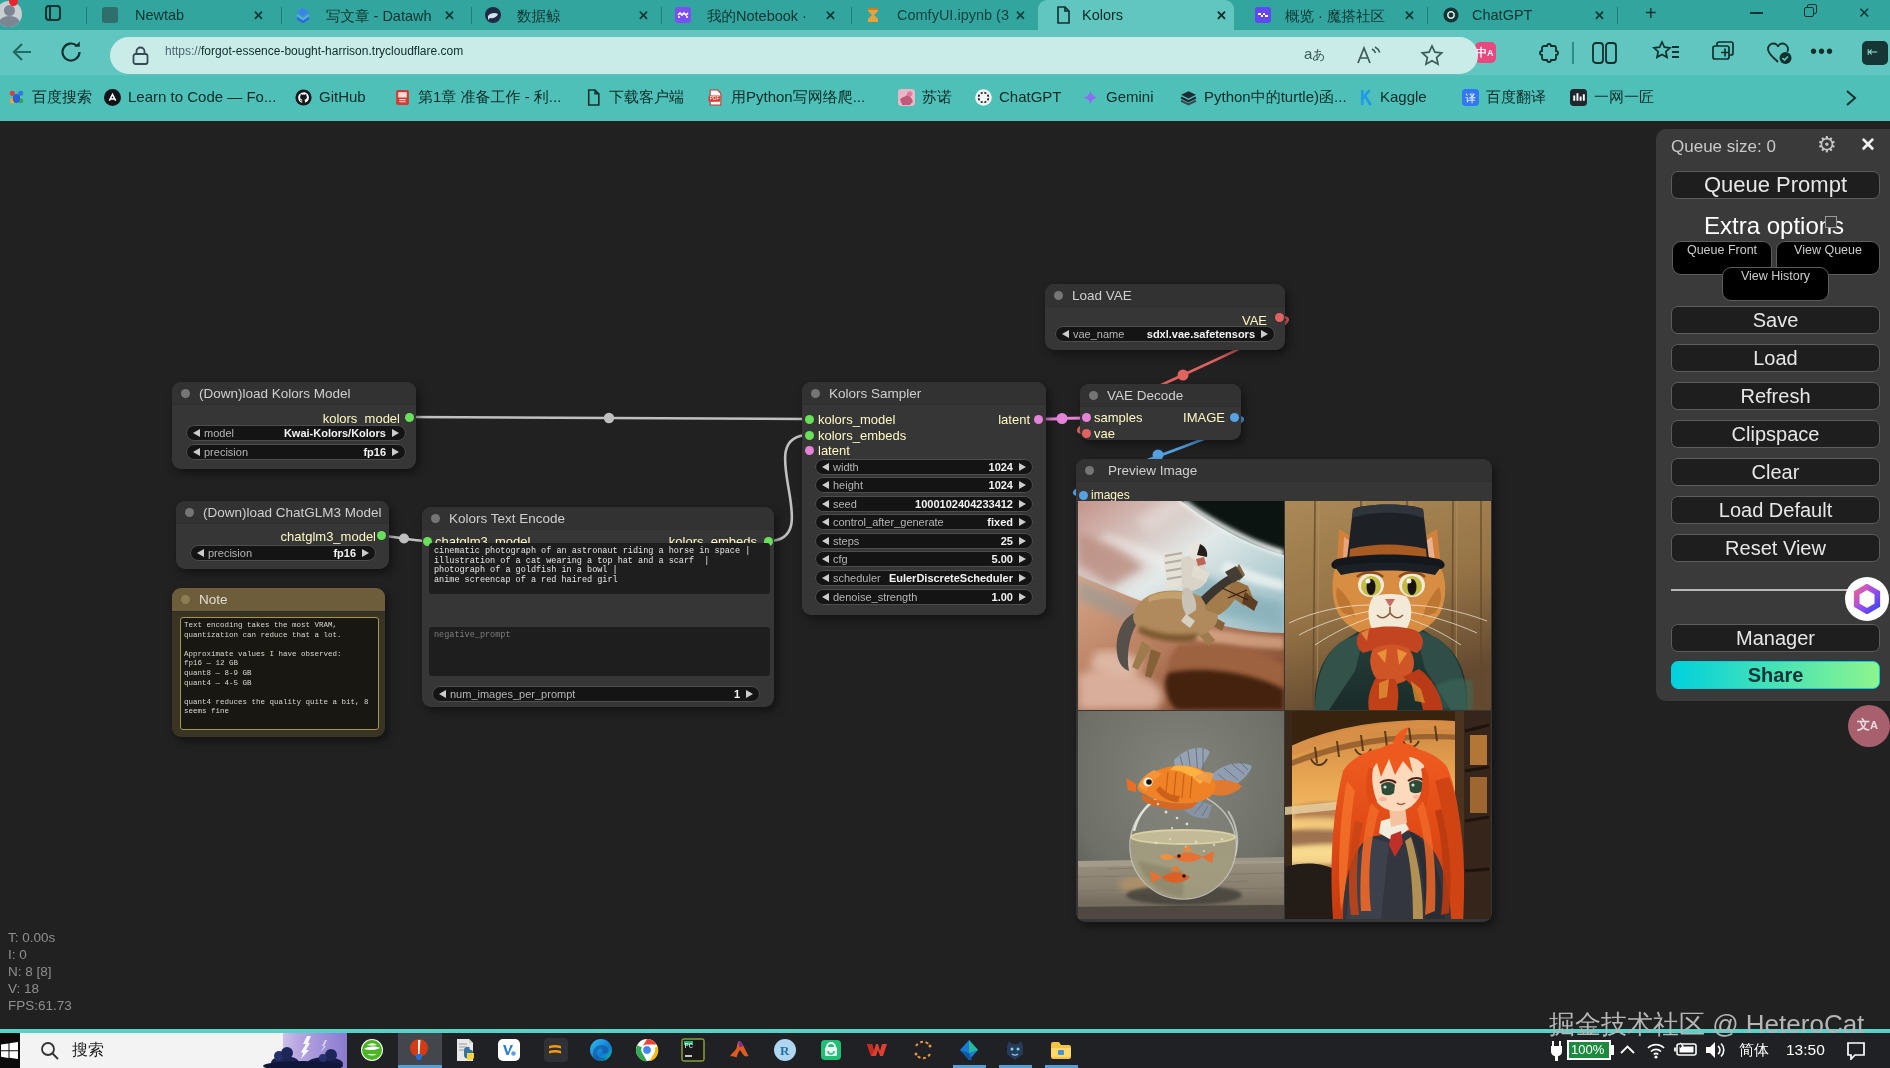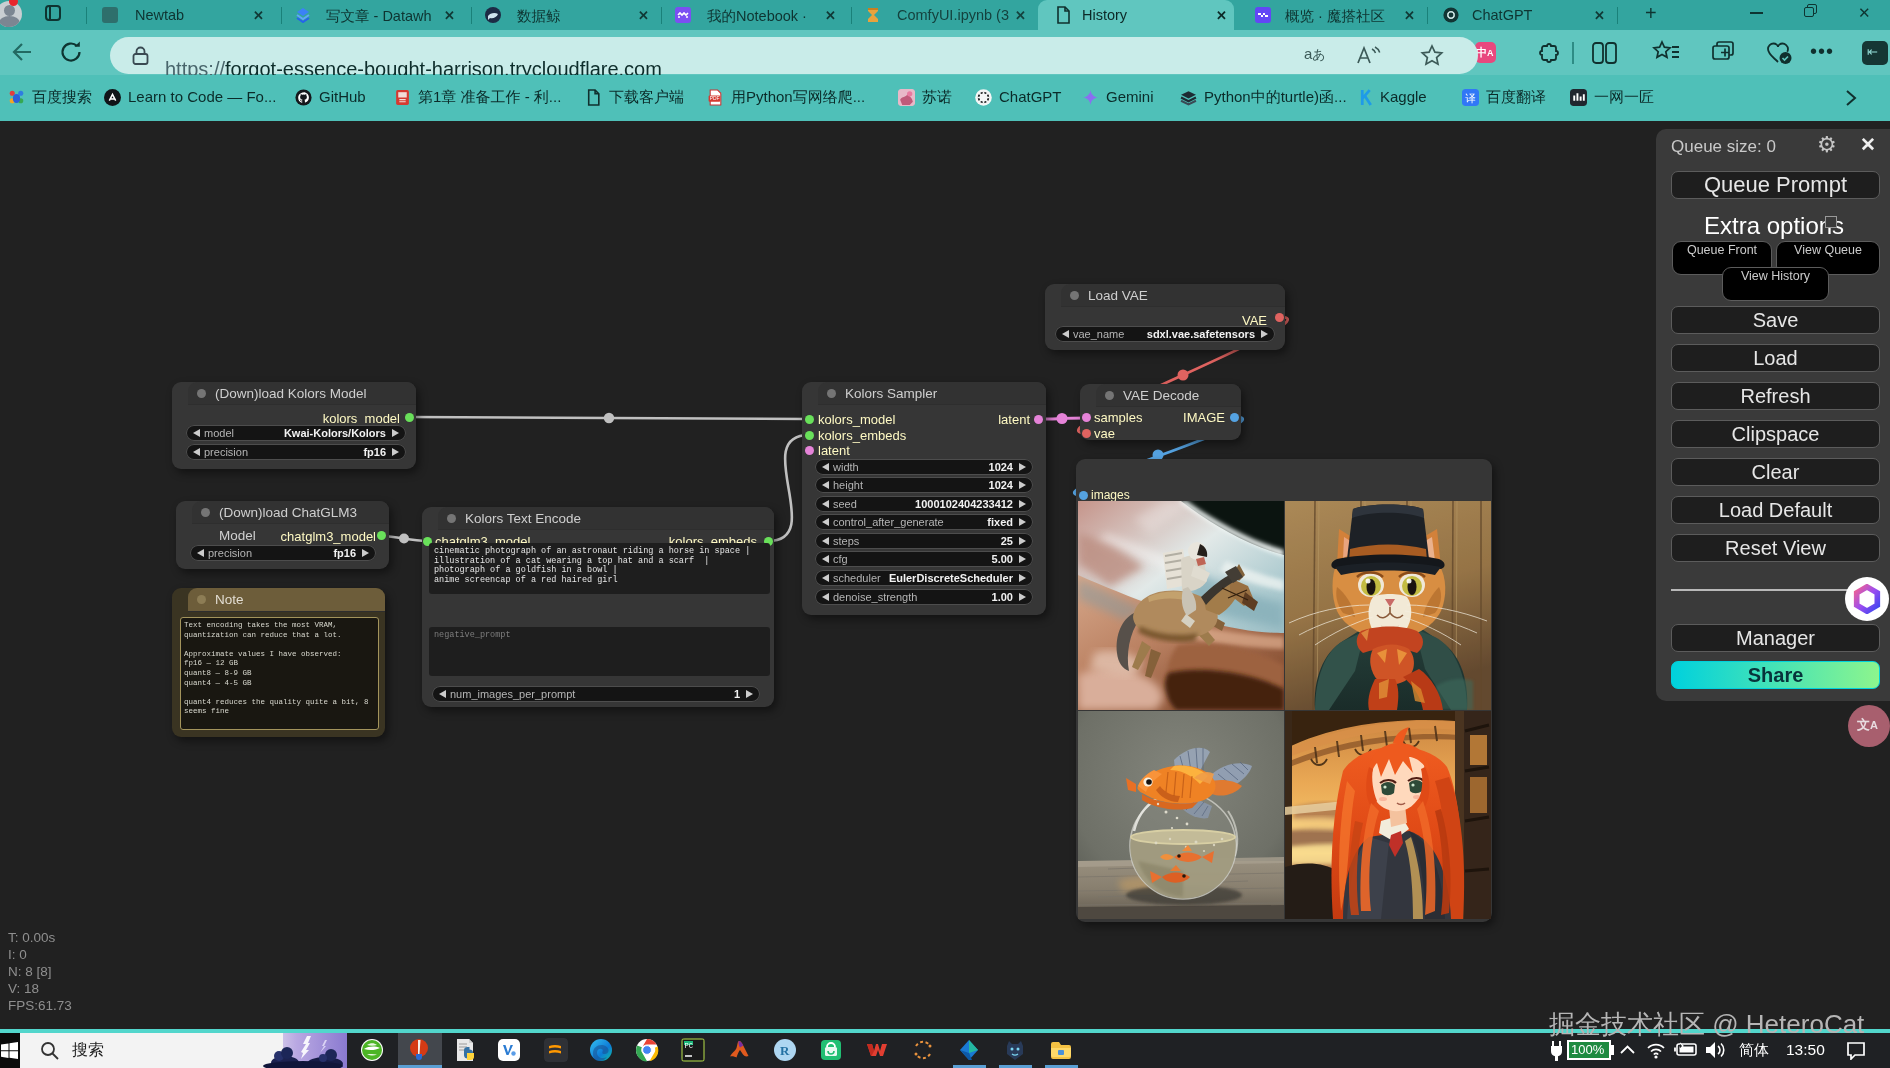--- a/index.html
+++ b/index.html
@@ -16,21 +16,21 @@
 #activetab{position:absolute;left:1038px;top:0;width:196px;height:30px;background:#60c6bf;border-radius:9px 9px 0 0;}
 #toolbar{position:absolute;left:0;top:30px;width:1890px;height:45px;background:#60c6bf;}
 #urlpill{position:absolute;left:110px;top:37px;width:1368px;height:37px;background:#c9ece9;border-radius:19px;}
 #bookbar{position:absolute;left:0;top:75px;width:1890px;height:46px;background:#4fc0b8;}
 .bk{position:absolute;top:12px;height:22px;font-size:15px;color:#0b2b29;white-space:nowrap;}
 .bkico{position:absolute;top:2px;left:0;width:17px;height:17px;border-radius:3px;}
 .bktxt{position:absolute;left:24px;top:1px;}
 
 #canvas{position:absolute;left:0;top:121px;width:1890px;height:908px;background:#212121;}
 .node{position:absolute;background:#363636;border-radius:9px;box-shadow:3px 4px 8px rgba(0,0,0,.45);}
-.ntitle{position:absolute;left:16px;top:0;right:0;height:23px;background:#323232;border-radius:9px 9px 0 0;color:#cfcfcf;font-size:13.5px;line-height:23px;border-bottom:1px solid #2e2e2e;}
+.ntitle{position:absolute;left:0;top:0;right:0;height:23px;background:#323232;border-radius:9px 9px 0 0;color:#cfcfcf;font-size:13.5px;line-height:23px;border-bottom:1px solid #2e2e2e;}
 .ndot{position:absolute;left:9px;top:7px;width:9px;height:9px;border-radius:50%;background:#757575;}
 .ntext{position:absolute;left:27px;top:0;}
 .port{position:absolute;width:9px;height:9px;border-radius:50%;}
 .plabel{position:absolute;font-size:13px;color:#fef9c3;white-space:nowrap;}
 .widget{position:absolute;height:16px;background:#141414;border-radius:8px;font-size:11px;color:#b5b5b5;box-shadow:inset 0 0 0 1px #4d4d4d;}
 .wlab{position:absolute;left:18px;top:1.5px;}
 .wval{position:absolute;right:20px;top:1.5px;color:#f2f2f2;font-weight:bold;}
 .wl{position:absolute;left:7px;top:4px;width:0;height:0;border-top:4px solid transparent;border-bottom:4px solid transparent;border-right:7px solid #ccc;}
 .wr{position:absolute;right:7px;top:4px;width:0;height:0;border-top:4px solid transparent;border-bottom:4px solid transparent;border-left:7px solid #ccc;}
 .tarea{position:absolute;background:#1e1e1e;border-radius:3px;font-family:"Liberation Mono",monospace;font-size:8.5px;color:#e6e6e6;line-height:9.5px;}
@@ -133,21 +133,21 @@
   <div class="abs" style="left:1750px;top:12px;width:13px;height:1.8px;background:#0e3431;"></div>
   <div class="abs" style="left:1807px;top:4px;width:10px;height:10px;border:1.6px solid #0e3431;border-radius:2px;"></div>
       <div class="abs" style="left:1804px;top:7px;width:10px;height:10px;border:1.6px solid #0e3431;border-radius:2px;background:#33a59f;"></div>
   <div class="abs" style="left:1858px;top:4px;font-size:15px;color:#0e3431;">✕</div>
 </div>
 <div id="activetab">
   <svg class="abs" style="left:17px;top:6px;" width="17" height="18" viewBox="0 0 17 18">
         <path d="M3 1h7l4 4v12H3z" fill="none" stroke="#10302e" stroke-width="1.6"></path>
         <path d="M10 1v4h4" fill="none" stroke="#10302e" stroke-width="1.6"></path>
       </svg>
-  <div class="abs" style="left:44px;top:7px;font-size:14.5px;color:#0c2927;">History</div>
+  <div class="abs" style="left:44px;top:7px;font-size:14.5px;color:#0c2927;">Kolors</div>
   <div class="abs" style="left:178px;top:8px;font-size:13px;color:#0c2927;font-weight:bold;">✕</div>
 </div>
 
 <div id="toolbar">
 
   <svg class="abs" style="left:8px;top:11px;" width="24" height="22" viewBox="0 0 24 22">
         <path d="M14 3l-8 8 8 8M6 11h17" stroke="#226962" stroke-width="2.2" fill="none"></path>
       </svg>
 
   <svg class="abs" style="left:58px;top:9px;" width="26" height="26" viewBox="0 0 26 26">
@@ -181,21 +181,21 @@
       </svg>
   <div class="abs" style="left:1810px;top:10px;font-size:20px;color:#10302e;letter-spacing:1px;">•••</div>
   <div class="abs" style="left:1862px;top:11px;width:26px;height:24px;background:#153634;border-radius:5px;"></div>
   <div class="abs" style="left:1867px;top:14px;font-size:13px;color:#8fd8d2;">⇤</div>
 </div>
 <div id="urlpill">
   <svg class="abs" style="left:22px;top:9px;" width="17" height="19" viewBox="0 0 17 19">
         <rect x="1.5" y="8" width="14" height="10" rx="2" stroke="#3a4a52" stroke-width="1.8" fill="none"></rect>
         <path d="M4.5 8V5.5a4 4 0 0 1 8 0V8" stroke="#3a4a52" stroke-width="1.8" fill="none"></path>
       </svg>
-  <div class="abs" style="left:55px;top:21px;font-size:20px;color:#0d2d2b;"><span style="color:#49666c;">https://</span>forgot-essence-bought-harrison.trycloudflare.com</div>
+  <div class="abs" style="left:55px;top:7px;font-size:12px;color:#0d2d2b;"><span style="color:#49666c;">https://</span>forgot-essence-bought-harrison.trycloudflare.com</div>
   <div class="abs" style="left:1194px;top:8px;font-size:15px;color:#3c5a58;">a<span style="font-size:13px;">あ</span></div>
   <svg class="abs" style="left:1246px;top:8px;" width="26" height="22" viewBox="0 0 26 22">
         <path d="M2 18L8 3l6 15M4.2 13h7.6" stroke="#3c5a58" stroke-width="1.7" fill="none"></path>
         <path d="M16 4c2 1 3 2.5 3.5 4M19 2c2.5 1.3 4 3.2 4.7 5.5" stroke="#3c5a58" stroke-width="1.5" fill="none"></path>
       </svg>
   <svg class="abs" style="left:1310px;top:7px;" width="24" height="23" viewBox="0 0 24 23">
         <path d="M12 2l2.9 6.2 6.8.7-5.1 4.6 1.4 6.7L12 16.8 6 20.2l1.4-6.7L2.3 8.9l6.8-.7z" stroke="#3c5a58" stroke-width="1.7" fill="none"></path>
       </svg>
 </div>
 
@@ -466,20 +466,24 @@
         </div>
   <div class="port" style="left:2px;top:29px;background:#e583d8;"></div>
   <div class="plabel" style="left:14px;top:26px;">samples</div>
   <div class="port" style="left:2px;top:45px;background:#e06360;"></div>
   <div class="plabel" style="left:14px;top:42px;">vae</div>
   <div class="plabel" style="right:16px;top:26px;">IMAGE</div>
   <div class="port" style="left:150px;top:29px;background:#55a3e2;"></div>
 </div>
 
 <div class="node" style="left:1076px;top:459px;width:416px;height:463px;">
+  <div class="ntitle">
+          <div class="ndot"></div>
+          <div class="ntext" style="left:32px;">Preview Image</div>
+        </div>
   <div class="port" style="left:3px;top:32px;background:#55a3e2;"></div>
   <div class="plabel" style="left:15px;top:29px;font-size:12px;">images</div>
   <svg id="img-tl" class="abs" style="left:2px;top:42px;" width="206" height="209" viewBox="0 0 206 209">
     <defs>
       <linearGradient id="pl1" x1="0" y1="0" x2=".75" y2="1">
               <stop offset="0" stop-color="#c5948a"></stop>
               <stop offset=".42" stop-color="#e2e9e8"></stop>
               <stop offset=".72" stop-color="#accacf"></stop>
               <stop offset="1" stop-color="#93b7c0"></stop>
             </linearGradient>

